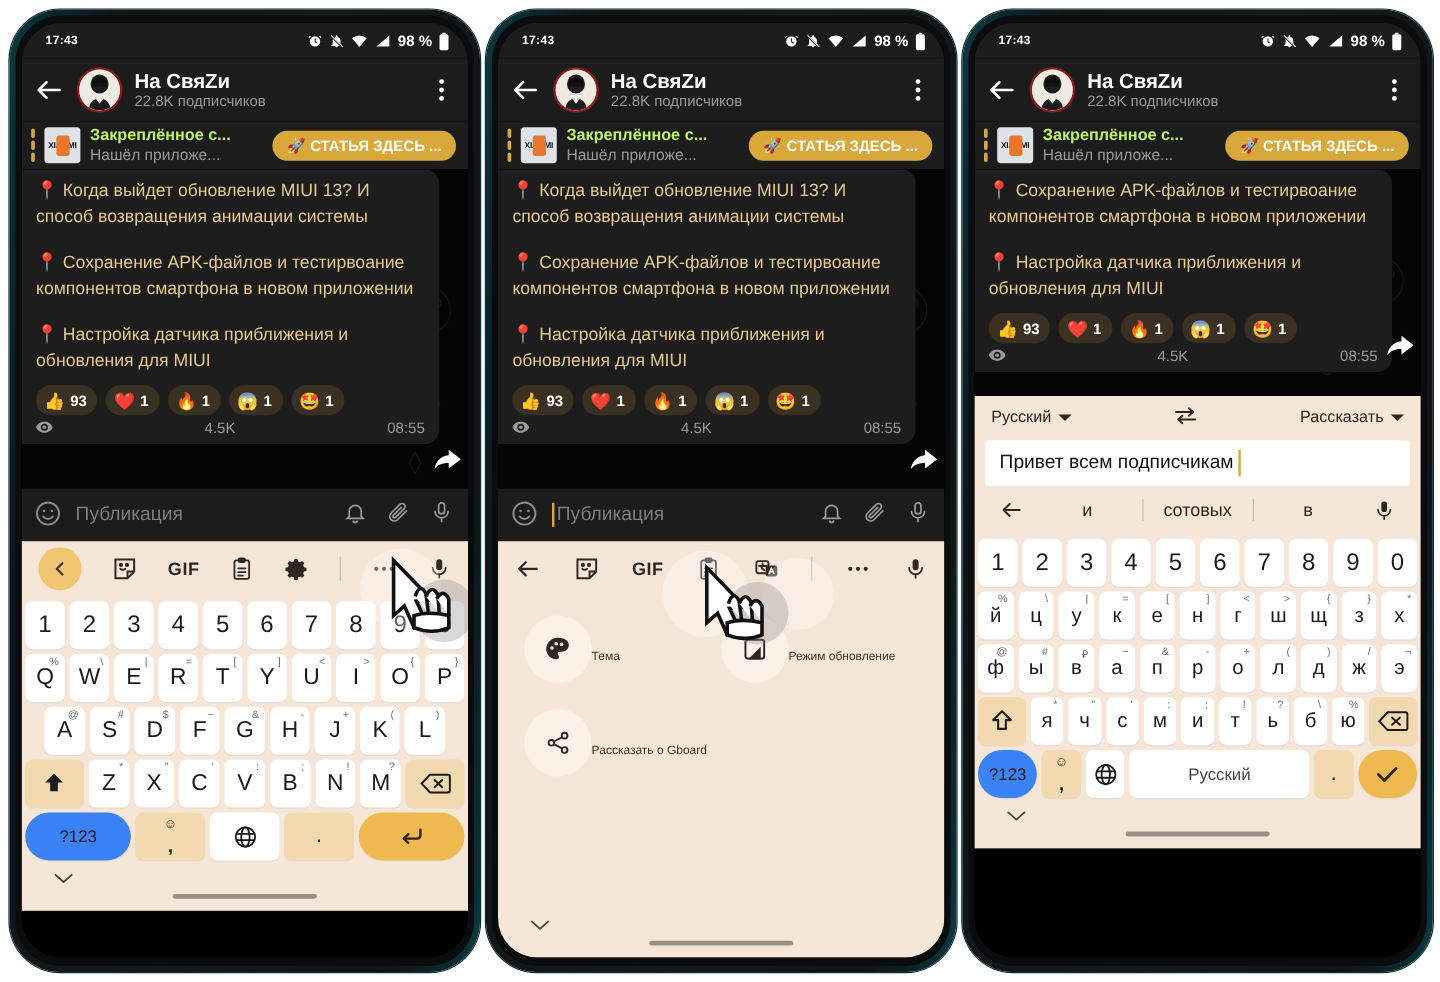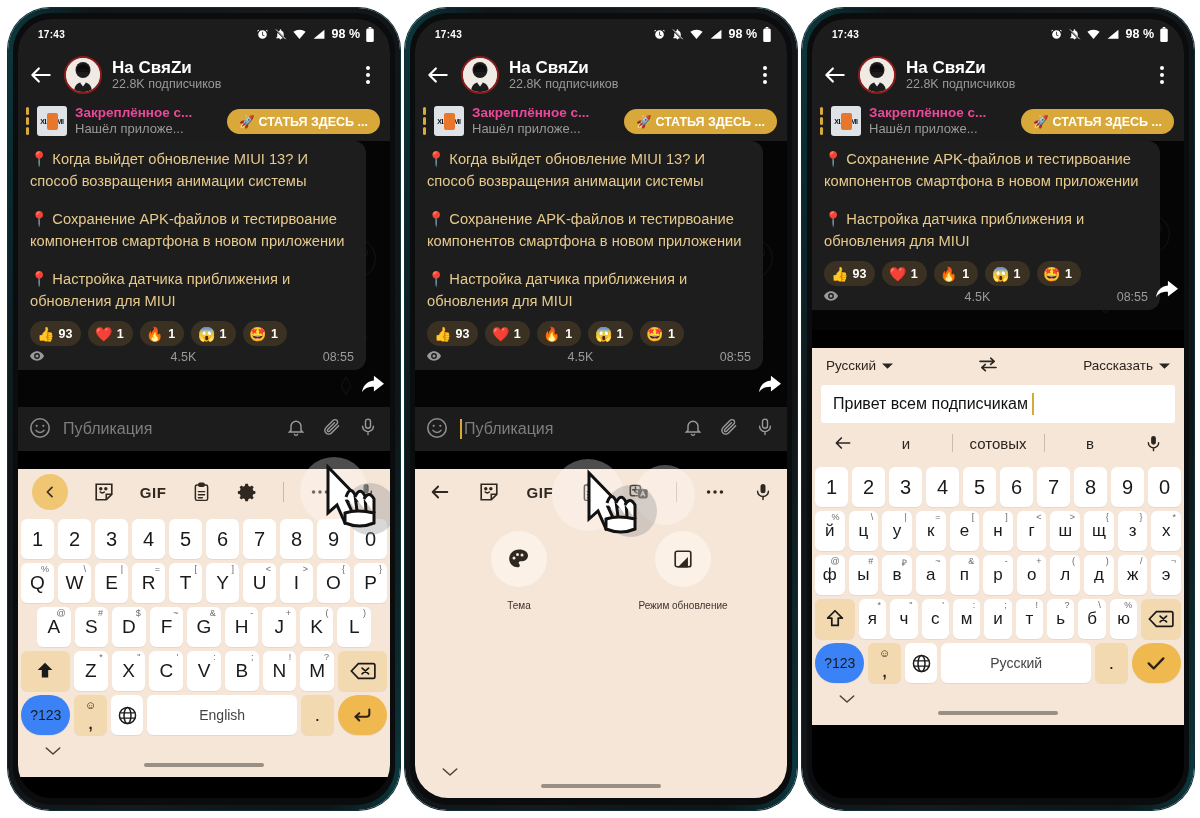--- a/index.html
+++ b/index.html
@@ -87,21 +87,21 @@
   .pin-ticks { width:3px; height:28px; display:flex;flex-direction:column;gap:2px; }
   .pin-ticks i { flex:1; background:#d8a93c; border-radius:2px; display:block; }
   .pin-thumb {
     width: 30px; height: 30px; flex:0 0 30px; border-radius:3px;
     background:#dfe2e6; position:relative; overflow:hidden;
     display:flex;align-items:center;justify-content:center;
   }
   .pin-thumb .xm { font-size:7px; font-weight:bold; color:#111; letter-spacing:-.2px; }
   .pin-thumb .xm-badge{position:absolute;width:11px;height:17px;background:#e8772b;border-radius:2px;}
   .pin-txt { flex:1 1 auto; min-width:0; display:flex;flex-direction:column; }
-  .pin-t1 { color:#ec4899; font-size:13.5px; font-weight:bold; line-height:16px; white-space:nowrap; overflow:hidden;}
+  .pin-t1 { color:#bef264; font-size:13.5px; font-weight:bold; line-height:16px; white-space:nowrap; overflow:hidden;}
   .pin-t2 { color:#9a9a9a; font-size:13px; line-height:16px; white-space:nowrap; overflow:hidden;}
   .pin-btn {
     flex:0 0 auto; background:#d9a83a; color:#fff; font-size:12.5px; font-weight:bold;
     border-radius:14px; padding:5px 12px; display:flex;align-items:center;gap:5px;white-space:nowrap;
   }
 
   
   .chat-body {
     flex: 1 1 auto; position:relative; overflow:hidden;
     background:#050505;
@@ -139,21 +139,21 @@
 
   
   .inputbar.tr { height:44px;flex:0 0 44px; }
   .sel-text {
     font-size:16px; color:#ffffff; background:#3b5b8c;
     border-bottom:2px solid #6f8fc0; padding:0 2px; white-space:nowrap;
   }
   .send-arrow { margin-left:auto; }
 
   
-  .kb { flex:0 0 auto; background:#f6e6d8; display:flex;flex-direction:column;margin-top:18px; }
+  .kb { flex:0 0 auto; background:#f6e6d8; display:flex;flex-direction:column; }
   .kb-toolbar {
     height:46px; display:flex;align-items:center; padding:0 14px; gap:0;
   }
   .kb-toolbar .tb { flex:0 0 auto; display:flex;align-items:center;justify-content:center; }
   .tb-pill {
     width:36px;height:36px;border-radius:50%;background:#f0c673;
     display:flex;align-items:center;justify-content:center;
   }
   .tb-sep { width:1px;height:20px;background:#c9b9a9; }
   .sp { flex:1 1 auto; }
@@ -185,21 +185,21 @@
   .kb-foot { height:40px; position:relative; }
   .kb-chev { position:absolute; left:26px; top:6px; }
   .homebar {
     position:absolute; left:50%; transform:translateX(-50%); bottom:10px;
     width:120px;height:4px;border-radius:3px;background:#9a8f85;
   }
 
   
   .kb-menu { padding: 16px 0 0 0; }
   .menu-row { display:flex; }
-  .menu-cell { flex:1 1 0; display:flex;flex-direction:column;align-items:center; }
+  .menu-cell { flex:1 1 0; display:flex;flex-direction:row;align-items:center; }
   .menu-ic {
     width:56px;height:56px;border-radius:50%;background:#fbf1e7;
     display:flex;align-items:center;justify-content:center;
   }
   .menu-lb { margin-top:13px; font-size:10px; color:#3a332d; text-align:center; line-height:12px;}
 
   
   .tr-langbar {
     height:34px; display:flex;align-items:center;padding:0 14px; font-size:13.5px; color:#2b2520;
   }
@@ -607,21 +607,20 @@
               <span class="c-top">☺</span>
               <span class="c-bot">,</span>
             </span>
             <span class="key globe">
                   <svg width="21" height="21" viewBox="0 0 24 24" fill="none" stroke="#1a1a1a" stroke-width="1.7">
                     <circle cx="12" cy="12" r="9.2"></circle>
                     <ellipse cx="12" cy="12" rx="4" ry="9.2"></ellipse>
                     <path d="M3 9h18M3 15h18"></path>
                   </svg>
                 </span>
-            <span class="key spaceb">English</span>
             <span class="key period">.</span>
             <span class="key enter">
                   <svg width="22" height="22" viewBox="0 0 24 24" fill="none" stroke="#2e2210" stroke-width="2.2" stroke-linecap="round" stroke-linejoin="round">
                     <path d="M20 6v5a3 3 0 01-3 3H5"></path>
                     <path d="M9 10l-4 4 4 4"></path>
                   </svg>
                 </span>
           </div>
         </div>
 
@@ -889,20 +888,31 @@
               <span class="menu-ic">
                     <svg width="22" height="22" viewBox="0 0 24 24" fill="none" stroke="#2e2820" stroke-width="1.8">
                       <rect x="3.5" y="3.5" width="17" height="17" rx="2"></rect>
                       <path d="M8 20.5l8.5-8.5v8.5z" fill="#2e2820"></path>
                     </svg>
                   </span>
               <span class="menu-lb">Режим обновление</span>
             </span>
           </div>
           <div class="menu-row" style="padding:22px 22px 0 22px;">
+            <span class="menu-cell">
+              <span class="menu-ic">
+                    <svg width="22" height="22" viewBox="0 0 24 24" fill="none" stroke="#2e2820" stroke-width="1.7">
+                      <circle cx="18" cy="5.5" r="2.6"></circle>
+                      <circle cx="6" cy="12" r="2.6"></circle>
+                      <circle cx="18" cy="18.5" r="2.6"></circle>
+                      <path d="M8.4 10.8l7.2-3.8M8.4 13.2l7.2 3.8"></path>
+                    </svg>
+                  </span>
+              <span class="menu-lb">Рассказать о Gboard</span>
+            </span>
             <span class="menu-cell"></span>
           </div>
         </div>
 
         <div class="kb-foot" style="margin-top:auto;">
           <span class="kb-chev"><svg width="18" height="12" viewBox="0 0 24 14" fill="none" stroke="#4a4238" stroke-width="2" stroke-linecap="round" stroke-linejoin="round">
                   <path d="M3 3l9 8 9-8"></path>
                 </svg></span>
           <span class="homebar"></span>
         </div>

